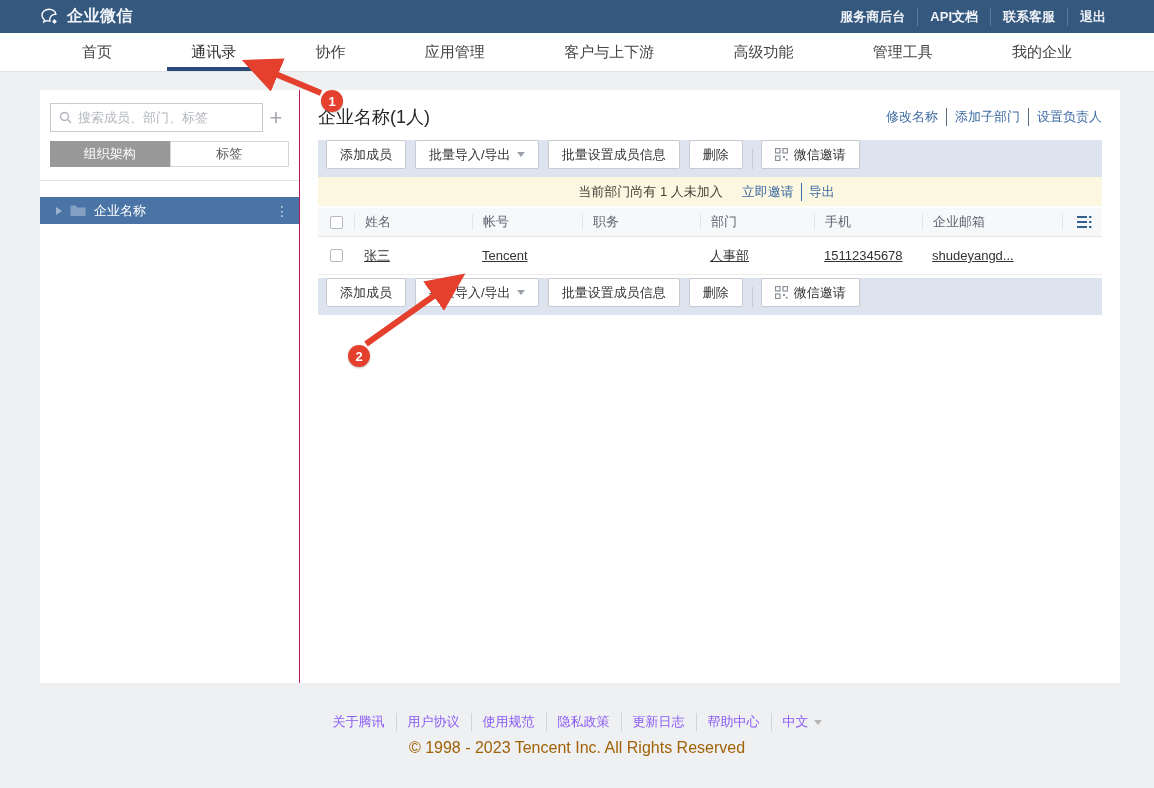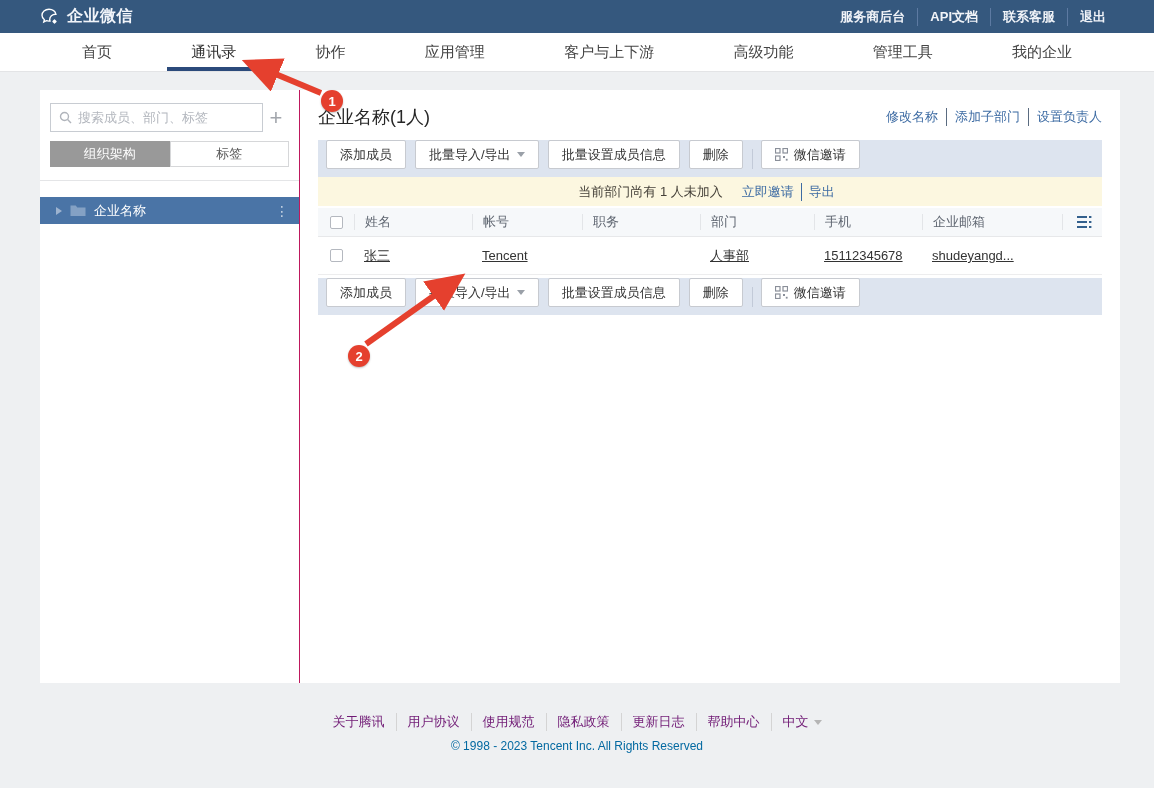--- a/index.html
+++ b/index.html
@@ -84,24 +84,24 @@
   .c-mail{width:140px;}
   .c-ico{flex:1;display:flex;justify-content:flex-end;align-items:center;padding-right:8px;}
   .tbl-head .cell + .cell{border-left:1px solid #e3e5e8;height:16px;line-height:16px;}
   .tbl-head .c-ico{border-left:1px solid #d9dbde;height:16px;}
   .checkbox{width:13px;height:13px;border:1px solid #b4b8bf;border-radius:2px;background:#fff;cursor:pointer;}
   .col-cfg{cursor:pointer;display:flex;}
 
   
   .footer{margin-top:29px;text-align:center;}
   .foot-links{display:inline-flex;align-items:center;}
-  .flink{color:#701a75;font-size:13px;padding:0 11px;cursor:pointer;display:flex;align-items:center;gap:5px;}
+  .flink{color:#8b5cf6;font-size:13px;padding:0 11px;cursor:pointer;display:flex;align-items:center;gap:5px;}
   .flink + .flink{border-left:1px solid #d4d4d4;}
   .fcaret{width:0;height:0;border-top:5px solid #b5b5b5;border-left:4px solid transparent;border-right:4px solid transparent;}
-  .copyright{margin-top:8px;color:#0369a1;font-size:12px;}
+  .copyright{margin-top:8px;color:#a16207;font-size:16px;}
 
   
   .anno-layer{position:absolute;left:0;top:0;width:1154px;height:788px;pointer-events:none;z-index:50;}
   .anno-badge{position:absolute;width:22px;height:22px;border-radius:50%;background:var(--anno-red);color:#fff;font-size:13px;font-weight:bold;display:flex;align-items:center;justify-content:center;box-shadow:0 1px 2px rgba(0,0,0,.25);}
   .badge-1{left:321px;top:90px;}
   .badge-2{left:348px;top:345px;}
 </style>
 </head>
 <body>
 

